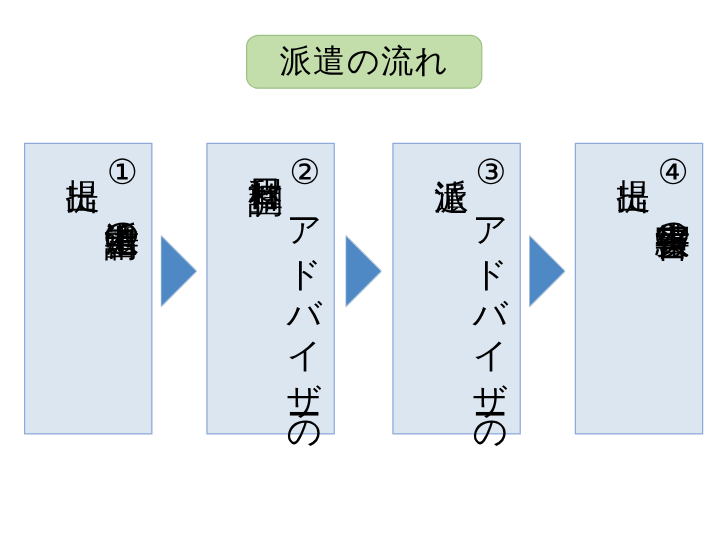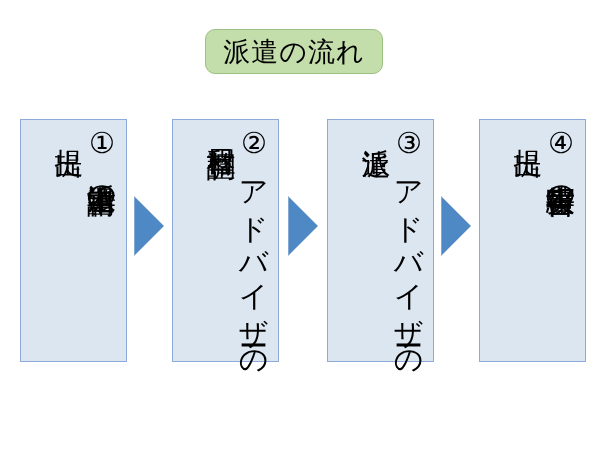--- a/index.html
+++ b/index.html
@@ -18,21 +18,21 @@
     width: 600px;
     height: 450px;
     background: #ffffff;
   }
 
   
   .title-box {
     position: absolute;
     left: 205px;
     top: 29px;
-    width: 178px;
+    width: 197px;
     height: 45px;
     box-sizing: border-box;
     background: #c3ddab;
     border: 1px solid #9dc183;
     border-radius: 10px;
     display: flex;
     align-items: center;
     justify-content: center;
   }
   .title-text {

